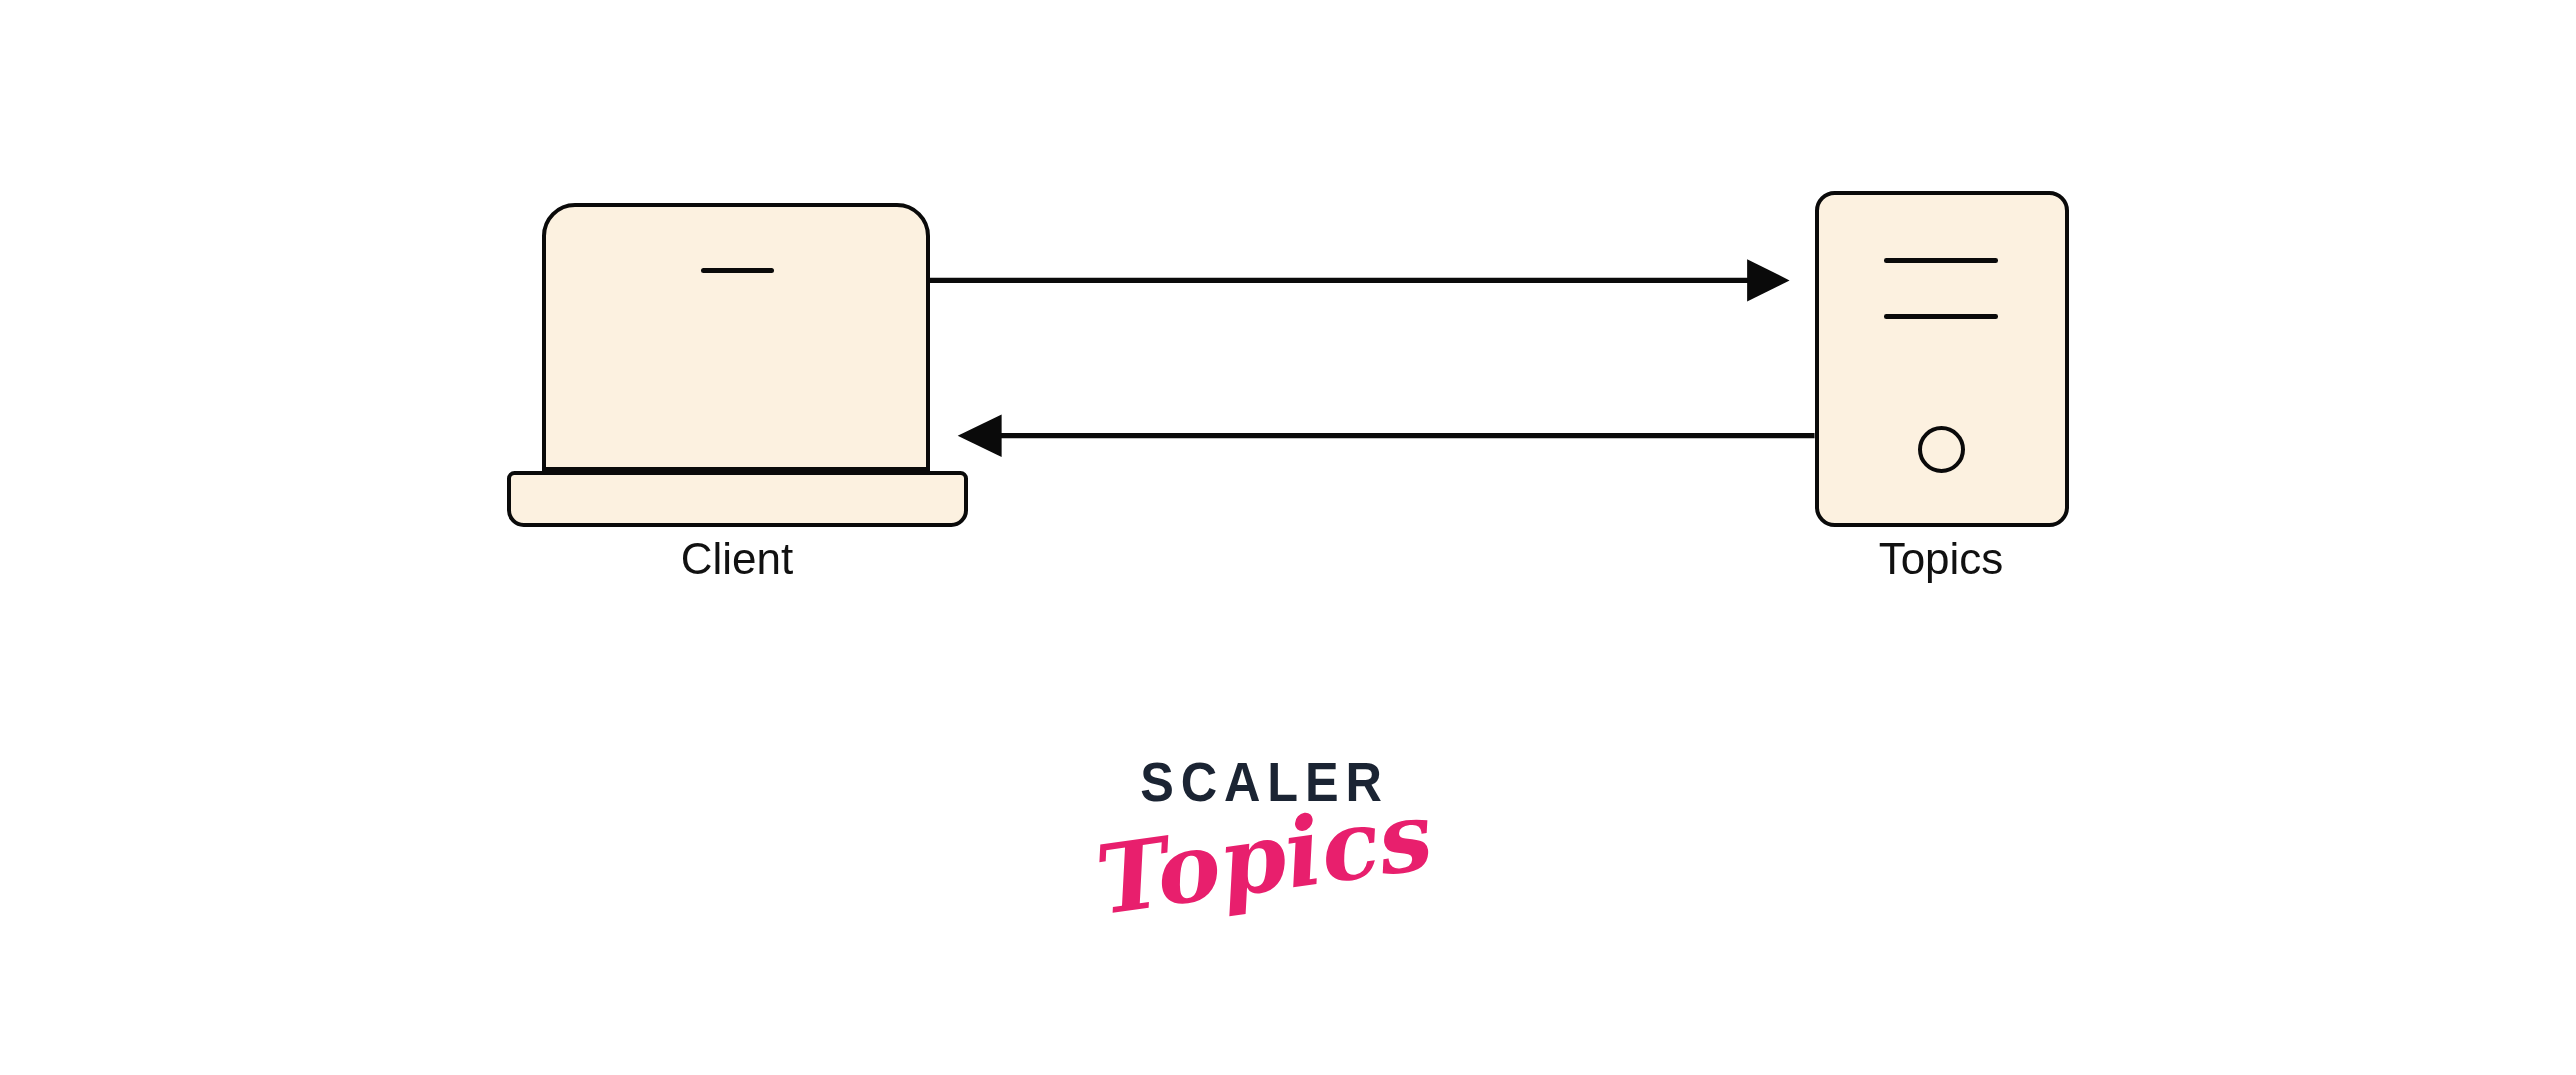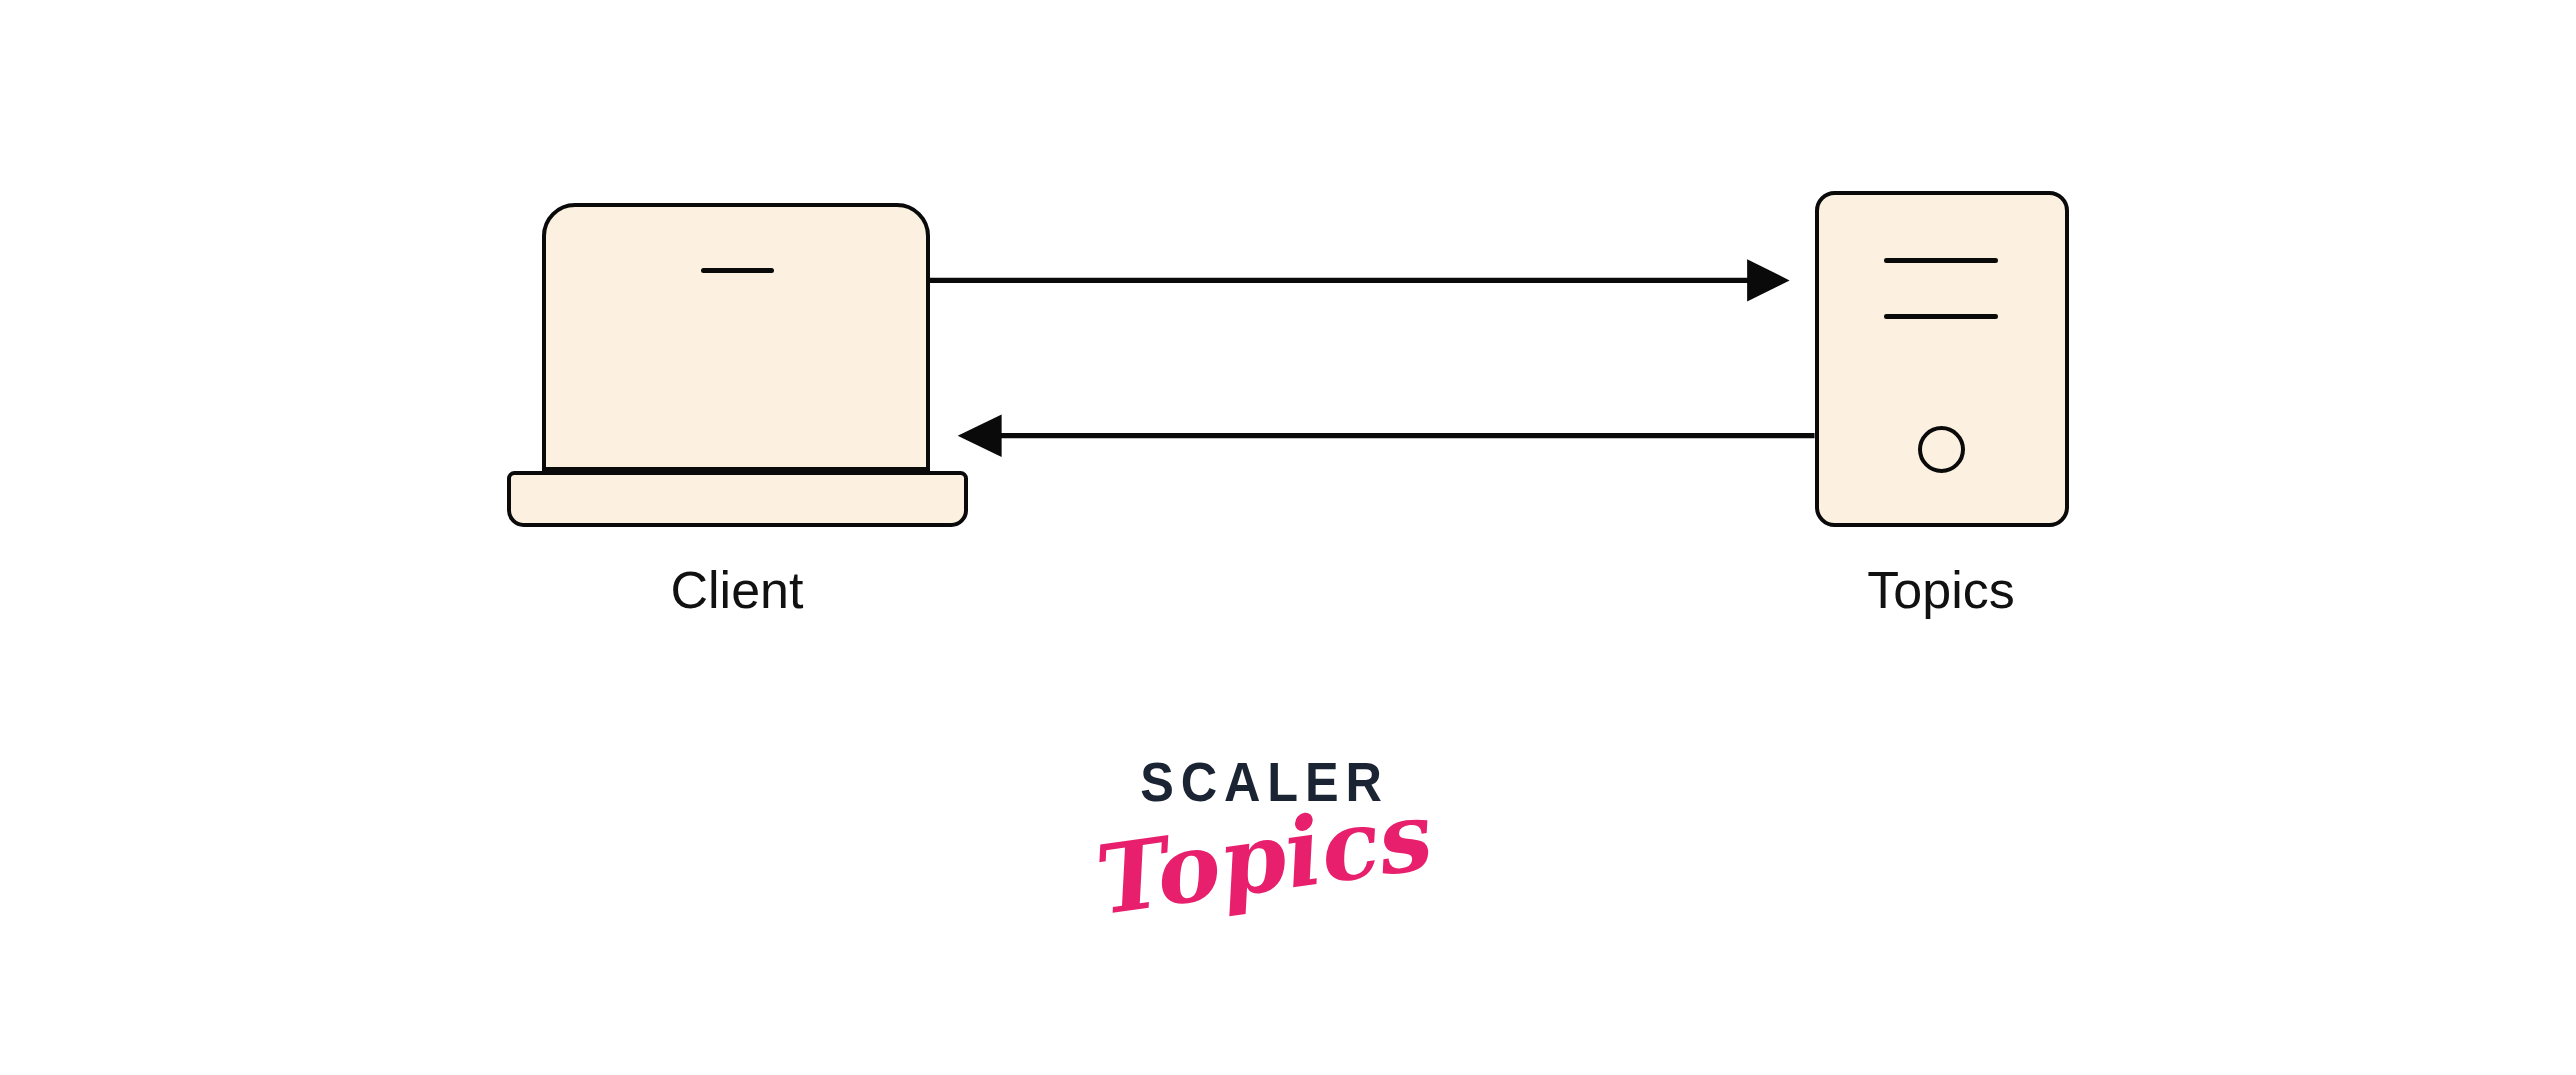--- a/index.html
+++ b/index.html
@@ -30,22 +30,22 @@
   .server-body  { left: 1815px; top: 191px; width: 254px; height: 336px; border-radius: 19.7px; }
   .server-slot  { position: absolute; left: 1884px; width: 114px; height: 5.3px;
                   background: var(--outline, #0a0a0a); border-radius: 2.3px; }
   .slot-1 { top: 258px; }
   .slot-2 { top: 314px; }
   .server-power { position: absolute; left: 1918px; top: 426px; width: 47px; height: 47px;
                   box-sizing: border-box; border: 4.5px solid var(--outline, #0a0a0a);
                   border-radius: 50%; background: transparent; }
 
   
-  .node-label { position: absolute; top: 562px; width: 394px; text-align: center;
-                font-size: 52px; line-height: 1.1; color: var(--label-text, #111111); }
+  .node-label { position: absolute; top: 535px; width: 394px; text-align: center;
+                font-size: 44px; line-height: 1.1; color: var(--label-text, #111111); }
   .label-client { left: 540px; }
   .label-server { left: 1744px; }
 
   
   .arrows { position: absolute; left: 0; top: 0; }
   .arrows line    { stroke: var(--outline, #0a0a0a); stroke-width: 7; }
   .arrows polygon { fill: var(--outline, #0a0a0a); }
 
   
   .logo { position: absolute; left: 1022px; top: 749px; width: 485px; text-align: center; }

